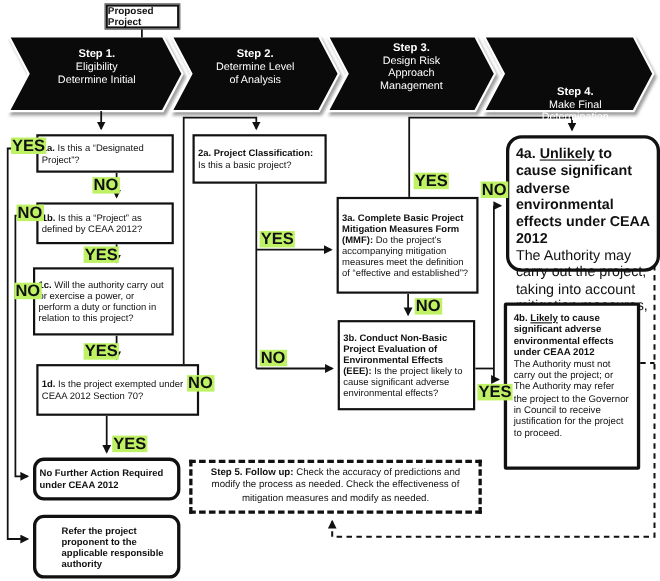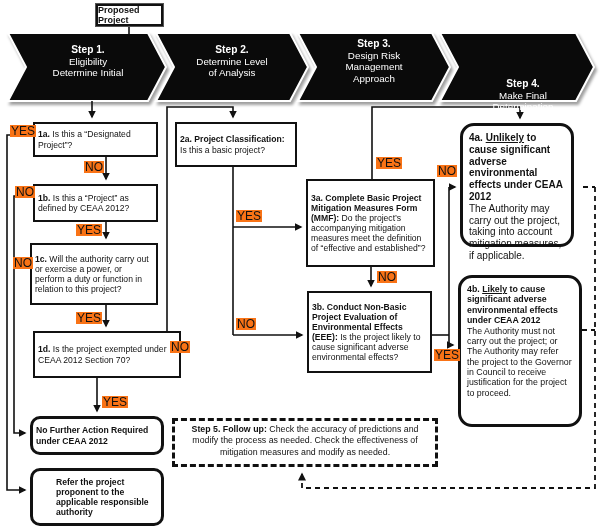--- a/index.html
+++ b/index.html
@@ -21,22 +21,22 @@
     position:absolute;background:#fff;border:2.5px solid #111;outline:1px solid #555;
     z-index:2;display:flex;align-items:center;justify-content:center;
     font-weight:bold;font-size:9px;box-sizing:border-box;
   }
   .chevtext{
     position:absolute;z-index:3;color:#fff;text-align:center;
     font-size:9.8px;line-height:1.16;
   }
   .chevtext .t{font-weight:bold;font-size:10.2px;}
   .elabel{
-    position:absolute;z-index:4;font-weight:normal;font-size:12px;
-    background:#f97316;padding:0 1px;line-height:1;
+    position:absolute;z-index:4;font-weight:bold;font-size:15px;
+    background:#bef264;padding:0 1px;line-height:1;
   }
   .dashedbox{
     position:absolute;z-index:2;background:#fff;border:3px dashed #111;
     font-size:8.8px;line-height:1.3;text-align:center;padding:3px 6px;
     box-sizing:border-box;
   }
   b{font-weight:bold;}
   .ul{text-decoration:underline;}
   .body-part{display:block;font-weight:normal;}
 </style>
@@ -99,22 +99,22 @@
     <div>Determine Initial</div>
   </div>
   <div class="chevtext" style="left:168px;top:44px;width:128px;">
     <div class="t">Step 2.</div>
     <div>Determine Level</div>
     <div>of Analysis</div>
   </div>
   <div class="chevtext" style="left:310px;top:38px;width:128px;">
     <div class="t">Step 3.</div>
     <div>Design Risk</div>
+    <div>Approach</div>
     <div>Management</div>
-    <div>Approach</div>
   </div>
   <div class="chevtext" style="left:458px;top:44px;width:130px;margin-top:34px;">
     <div class="t">Step 4.</div>
     <div>Make Final</div>
     <div>Determination</div>
   </div>
 
   <div class="node" style="left:33px;top:122px;width:125px;height:35px;">
     <span><b>1a.</b><span> Is this a “Designated Project”?</span></span>
   </div>
@@ -138,27 +138,27 @@
     <span><b>2a. Project Classification:</b><span> Is this a basic project?</span></span>
   </div>
 
   <div class="node" style="left:306px;top:179px;width:129px;height:88px;">
     <span><b>3a. Complete Basic Project Mitigation Measures Form (MMF):</b><span> Do the project’s accompanying mitigation measures meet the definition of “effective and established”?</span></span>
   </div>
   <div class="node" style="left:307px;top:291px;width:125px;height:82px;">
     <span><b>3b. Conduct Non-Basic Project Evaluation of Environmental Effects (EEE):</b><span> Is the project likely to cause significant adverse environmental effects?</span></span>
   </div>
 
-  <div class="node round leftalign" style="left:460px;top:123px;width:114px;height:124px;border-radius:14px;align-items:flex-start;padding:6px 6px;font-size:10px;">
+  <div class="node round leftalign" style="left:460px;top:123px;width:140px;height:124px;border-radius:14px;align-items:flex-start;padding:6px 6px;font-size:13px;">
     <span style="text-align:left;">
       <b><span>4a. </span><span class="ul">Unlikely</span><span> to cause significant adverse environmental effects under CEAA 2012</span></b>
       <span class="body-part">The Authority may carry out the project, taking into account mitigation measures, if applicable.</span>
     </span>
   </div>
-  <div class="node round leftalign" style="left:458px;top:275px;width:124px;height:152px;border-radius:14px;align-items:flex-start;padding:6px 6px;font-size:8.8px;">
+  <div class="node round leftalign" style="left:458px;top:275px;width:124px;height:152px;border-radius:2px;align-items:flex-start;padding:6px 6px;font-size:8.8px;">
     <span style="text-align:left;">
       <b><span>4b. </span><span class="ul">Likely</span><span> to cause significant adverse environmental effects under CEAA 2012</span></b>
       <span class="body-part">The Authority must not carry out the project; or The Authority may refer the project to the Governor in Council to receive justification for the project to proceed.</span>
     </span>
   </div>
 
   <div class="dashedbox" style="left:172px;top:418px;width:266px;height:49px;">
     <span><b>Step 5. Follow up:</b><span> Check the accuracy of predictions and modify the process as needed. Check the effectiveness of mitigation measures and modify as needed.</span></span>
   </div>
 

